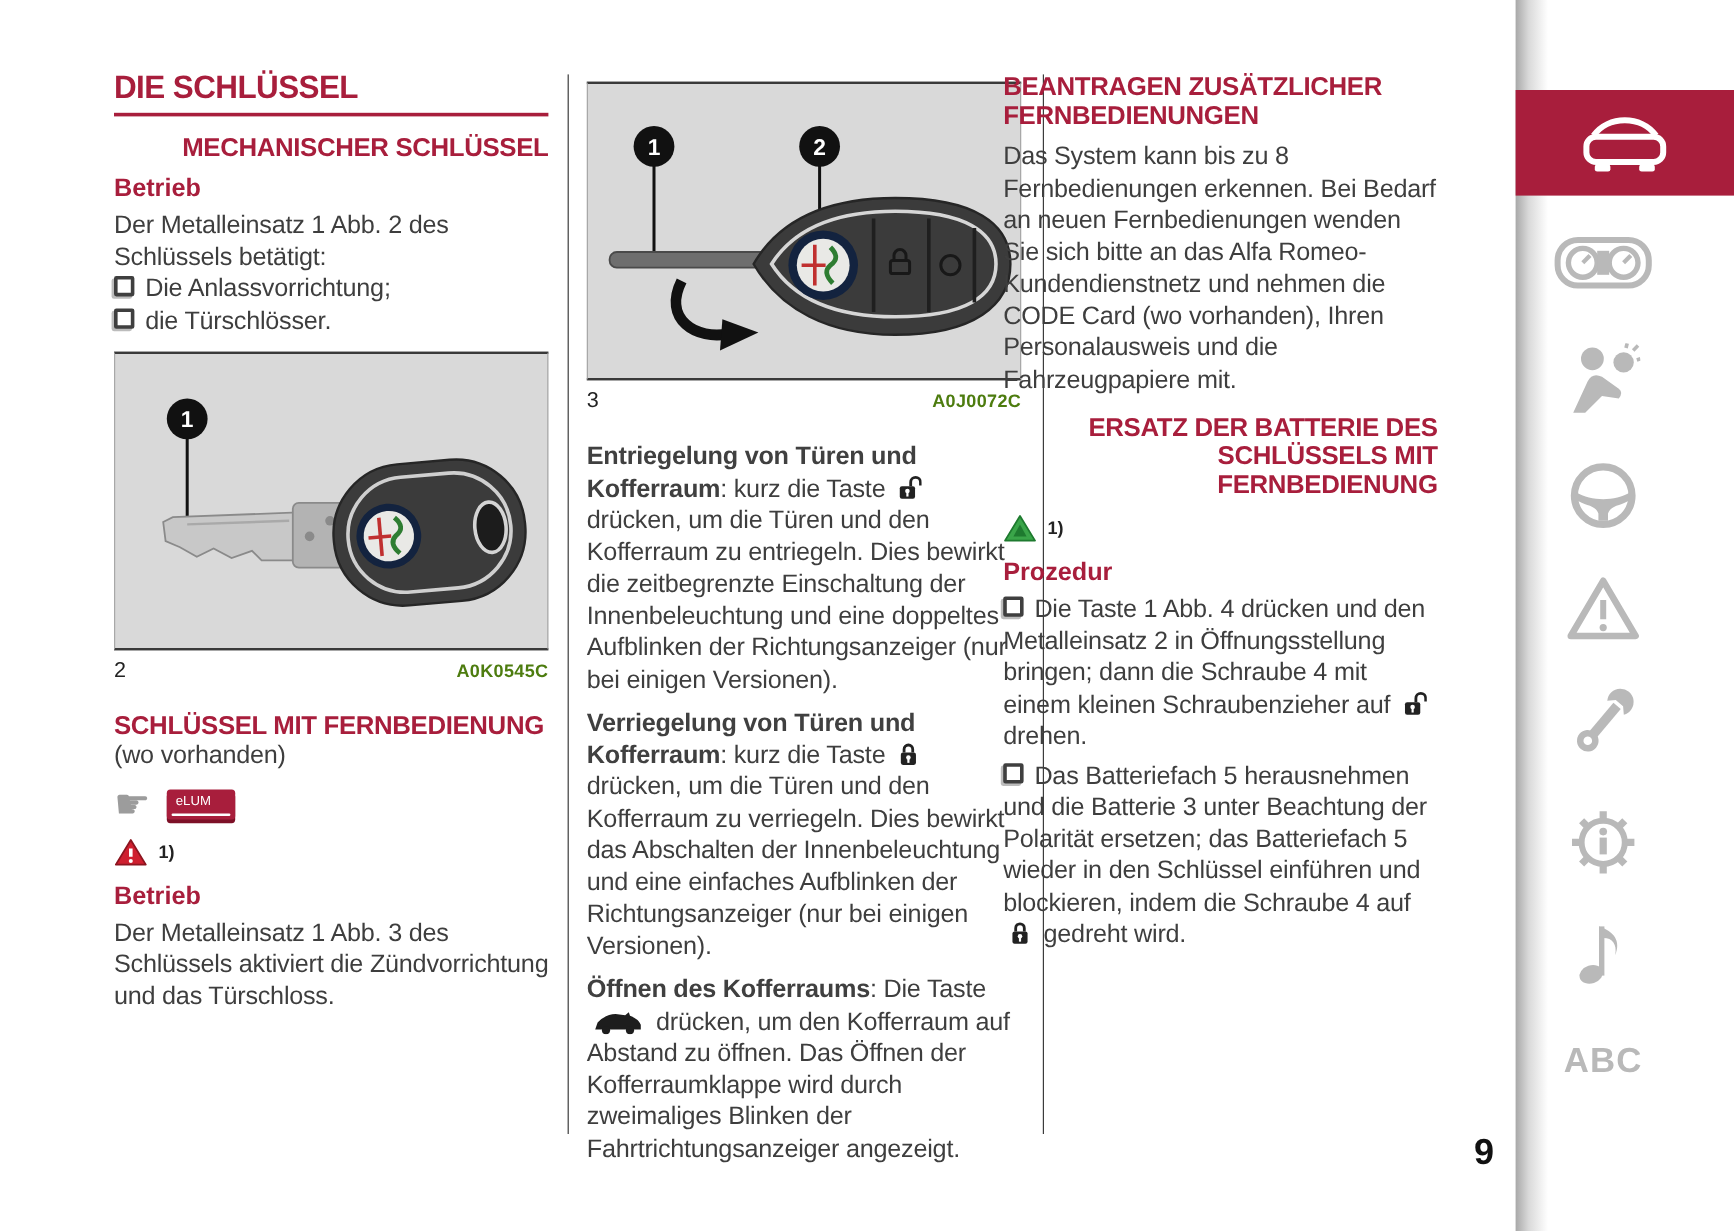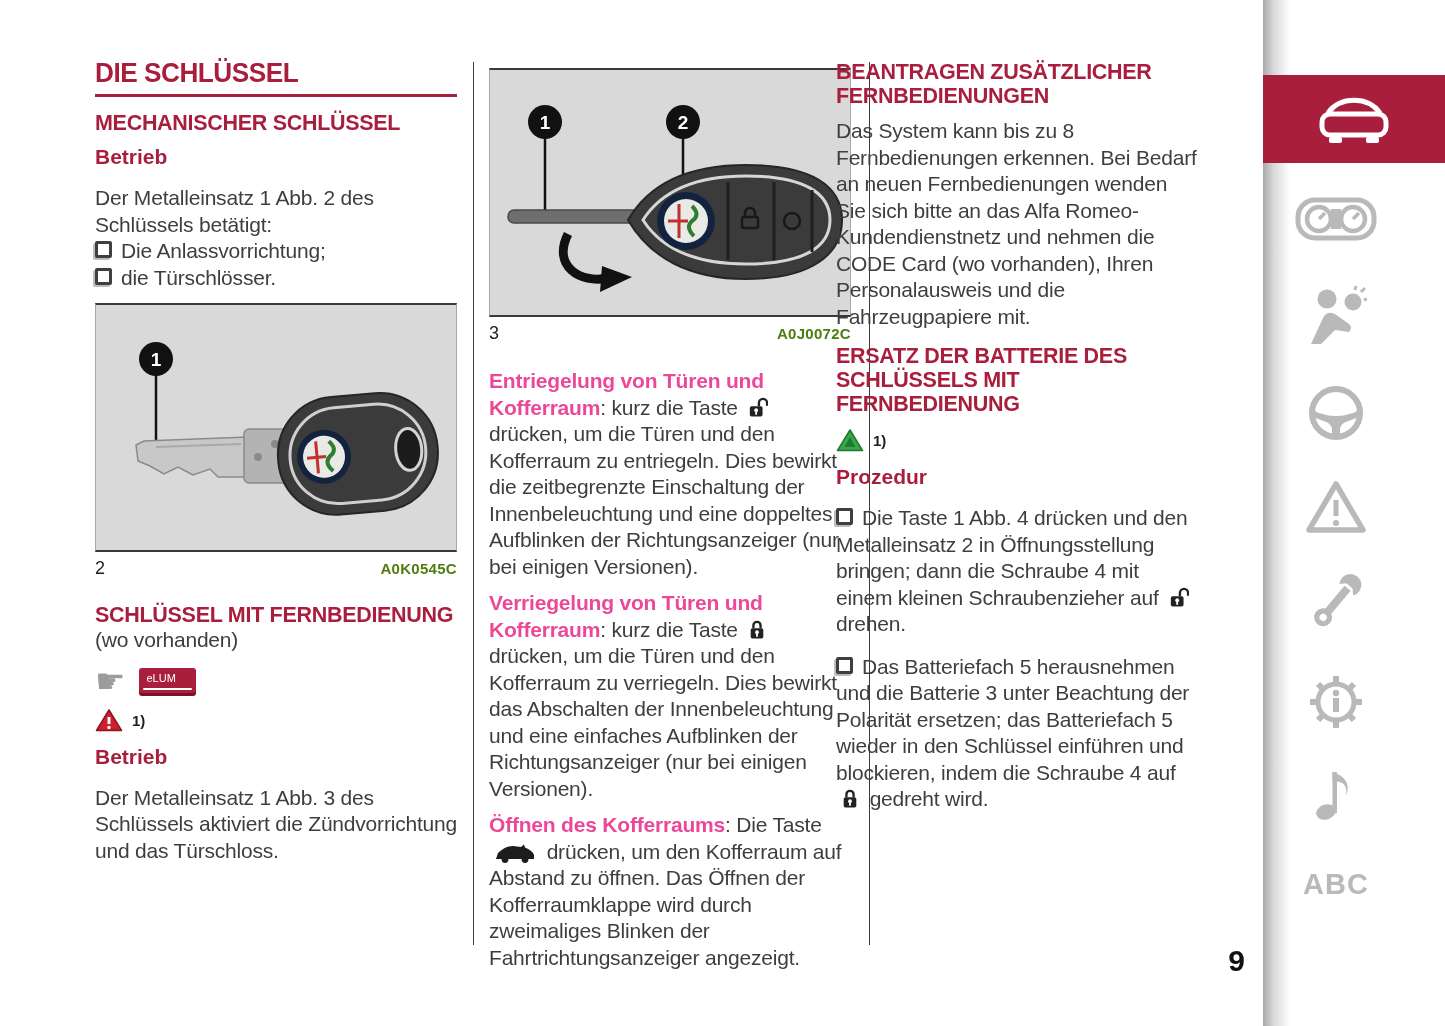--- a/index.html
+++ b/index.html
@@ -15,26 +15,26 @@
   .vrule.r1{left:473px;}
   .vrule.r2{left:869px;}
 
   
   .h1{color:var(--red);font-weight:bold;font-size:27px;letter-spacing:-.5px;
       transform:scaleX(.97);transform-origin:left;white-space:nowrap;}
   .h1rule{height:3px;background:var(--red);margin-top:5px;}
   .h2{color:var(--red);font-weight:bold;font-size:21.5px;line-height:24px;letter-spacing:-.3px;}
   .h3{color:var(--red);font-weight:bold;font-size:21px;}
   .para{font-size:21px;line-height:26.5px;letter-spacing:-.2px;}
-  .lead{font-weight:bold;color:#ec4899;}
+  .lead{font-weight:bold;color:#404040;}
   .bullet-box{display:inline-block;width:11px;height:11px;border:3px solid #3f3f3f;
       border-radius:2px;margin-right:9px;position:relative;top:0px;background:#fff;
       box-shadow:-2px 2px 0 rgba(63,63,63,.35);}
-  .mt6{margin-top:16px;} .mt10{margin-top:10px;} .mt12{margin-top:12px;}
-  .mt14{margin-top:14px;} .mt24{margin-top:24px;}
+  .mt6{margin-top:6px;} .mt10{margin-top:10px;} .mt12{margin-top:12px;}
+  .mt14{margin-top:14px;text-align:right;} .mt24{margin-top:24px;}
 
   
   .figure{background:#d9d9d9;border-left:1px solid #a8a8a8;border-right:1px solid #a8a8a8;
       border-top:2px solid #3a3a3a;border-bottom:2px solid #3a3a3a;height:245px;position:relative;}
   .figcap{display:flex;justify-content:space-between;align-items:baseline;margin-top:6px;}
   .figcap .num{font-size:18px;color:#222;}
   .figcap .code{font-size:15px;font-weight:bold;color:#4d7c0f;letter-spacing:.3px;}
 
   
   .inline-ic{display:inline-block;vertical-align:-4px;margin:0 5px;}

